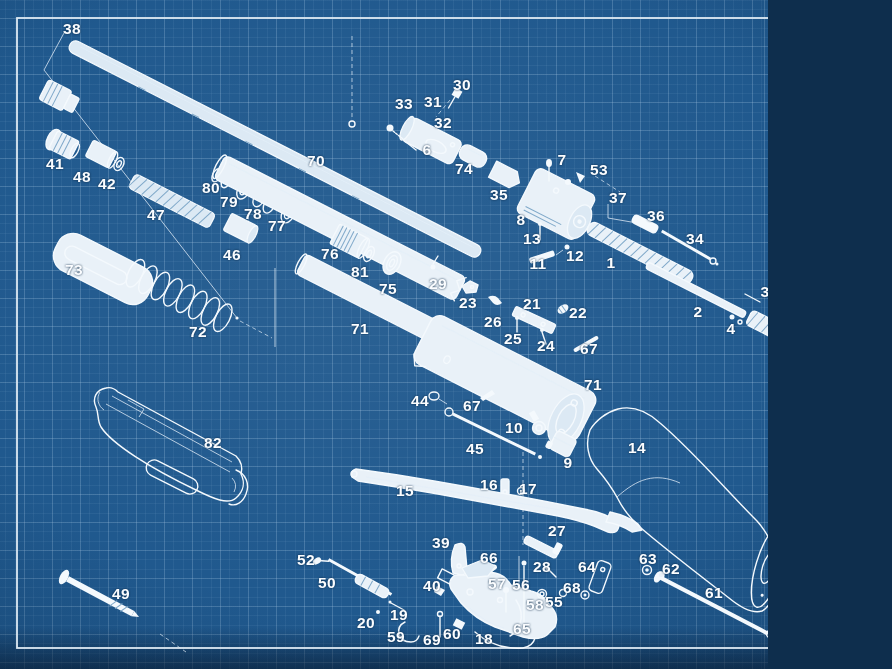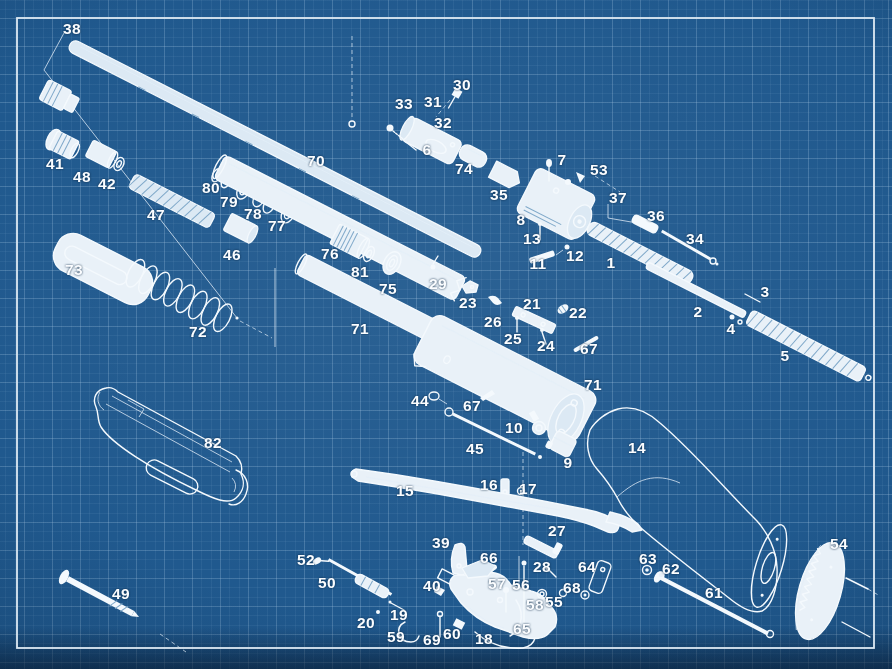--- a/index.html
+++ b/index.html
@@ -1,17 +1,17 @@
 <!DOCTYPE html>
 <html><head>
 <meta charset="utf-8">
 <style>
   html,body { margin:0; padding:0; background:#0e2e4d; }
   .stage {
-    position:relative; width:892px; height:669px; overflow:hidden;
+    position:relative; width:768px; height:669px; overflow:hidden;
     font-family:"Liberation Sans", sans-serif;
     background:
       radial-gradient(ellipse 130% 110% at 50% 42%, rgba(255,255,255,0.05) 0%, rgba(0,0,0,0) 45%, rgba(4,24,46,0.38) 88%, rgba(3,18,36,0.55) 100%),
       linear-gradient(to top, rgba(4,18,36,0.55) 0px, rgba(4,18,36,0.0) 42px),
       repeating-linear-gradient(0deg, rgba(200,227,248,0.17) 0px, rgba(200,227,248,0.17) 1px, transparent 1px, transparent 28px),
       repeating-linear-gradient(90deg, rgba(200,227,248,0.17) 0px, rgba(200,227,248,0.17) 1px, transparent 1px, transparent 28px),
       repeating-linear-gradient(0deg, rgba(210,232,250,0.06) 0px, rgba(210,232,250,0.06) 1px, transparent 1px, transparent 9.33px),
       repeating-linear-gradient(90deg, rgba(210,232,250,0.06) 0px, rgba(210,232,250,0.06) 1px, transparent 1px, transparent 9.33px),
       linear-gradient(#20598e, #20598e);
     background-position: 0 0, 0 0, 0 -6px, -4px 0, 0 -6px, -4px 0, 0 0;

